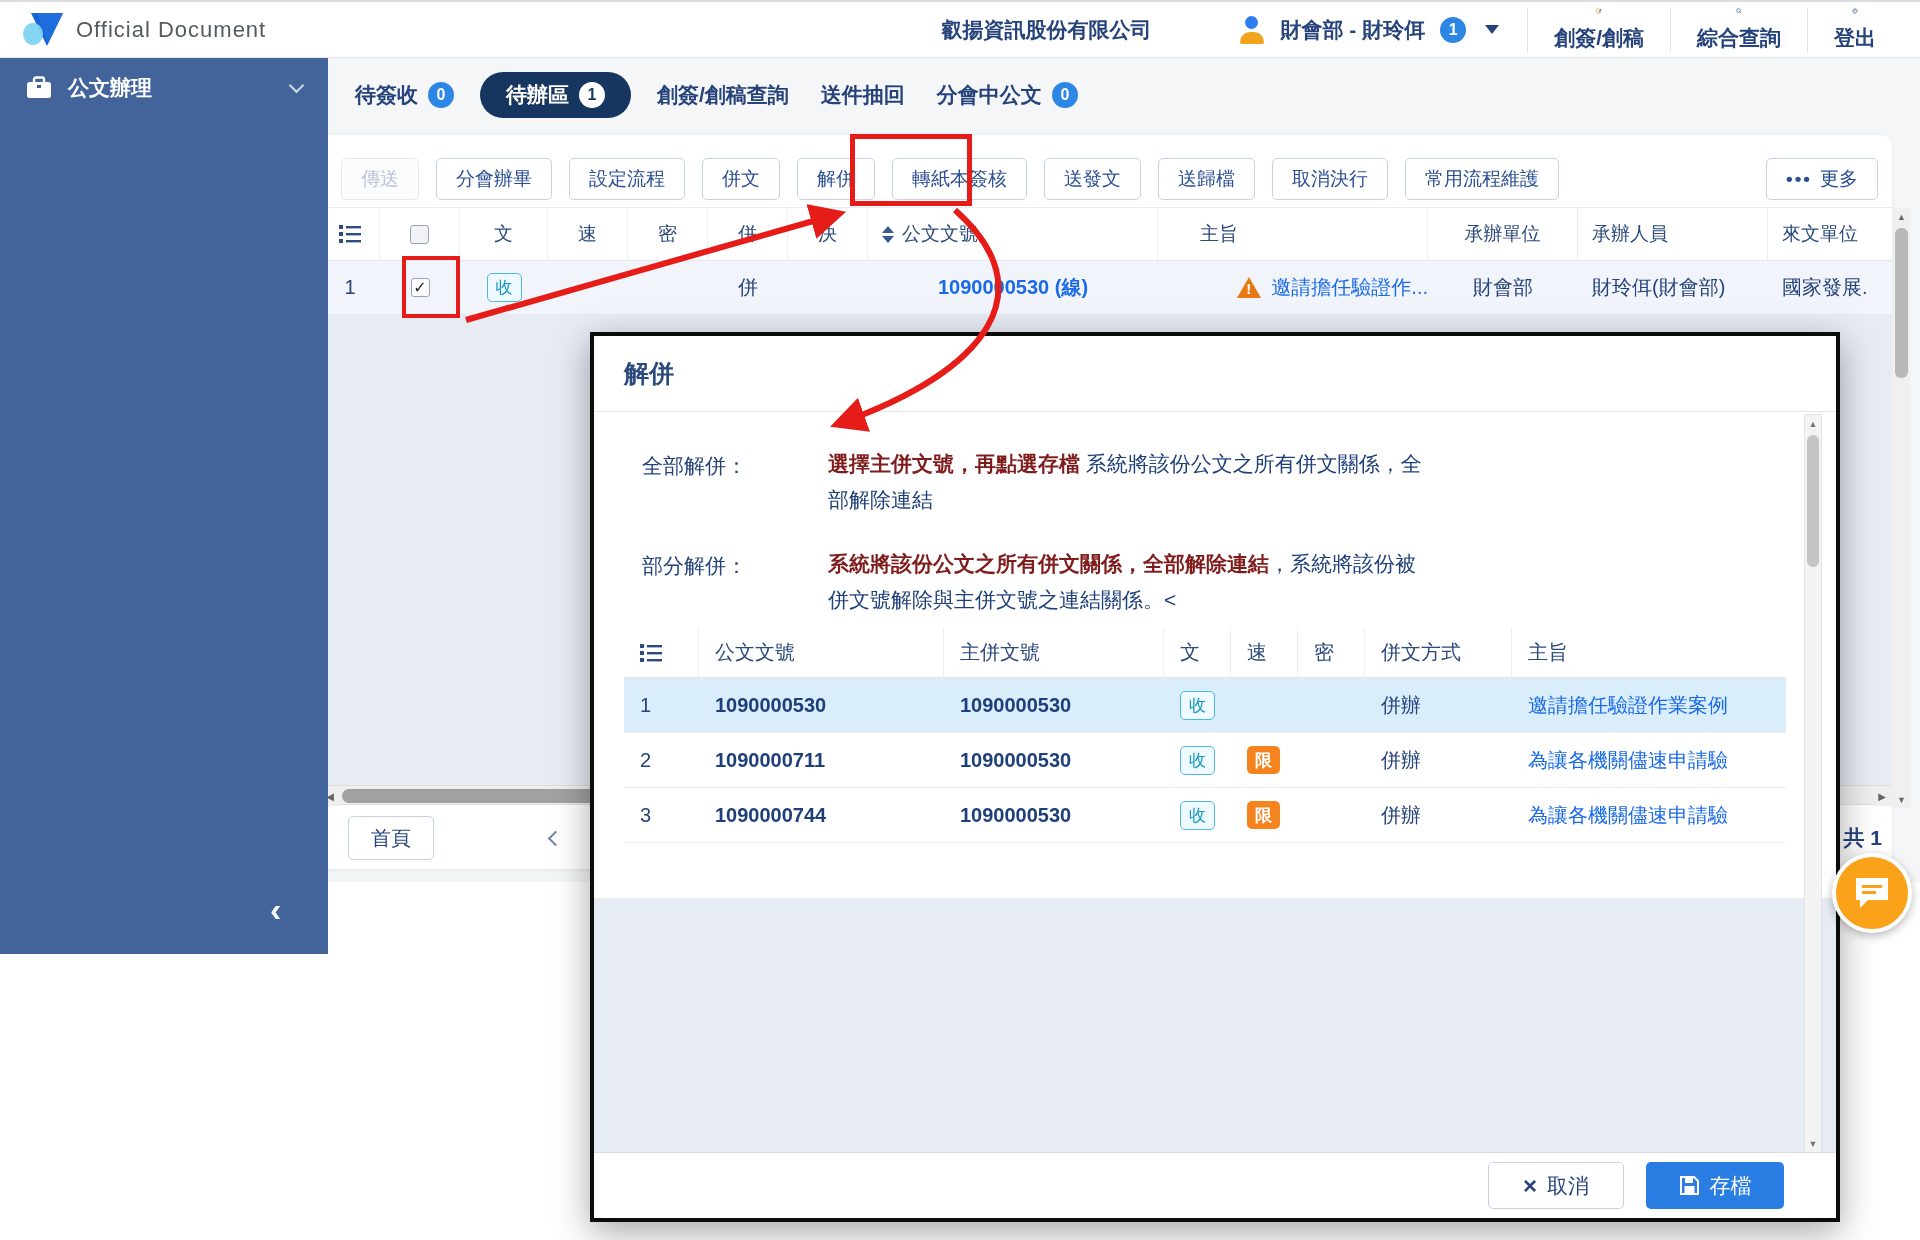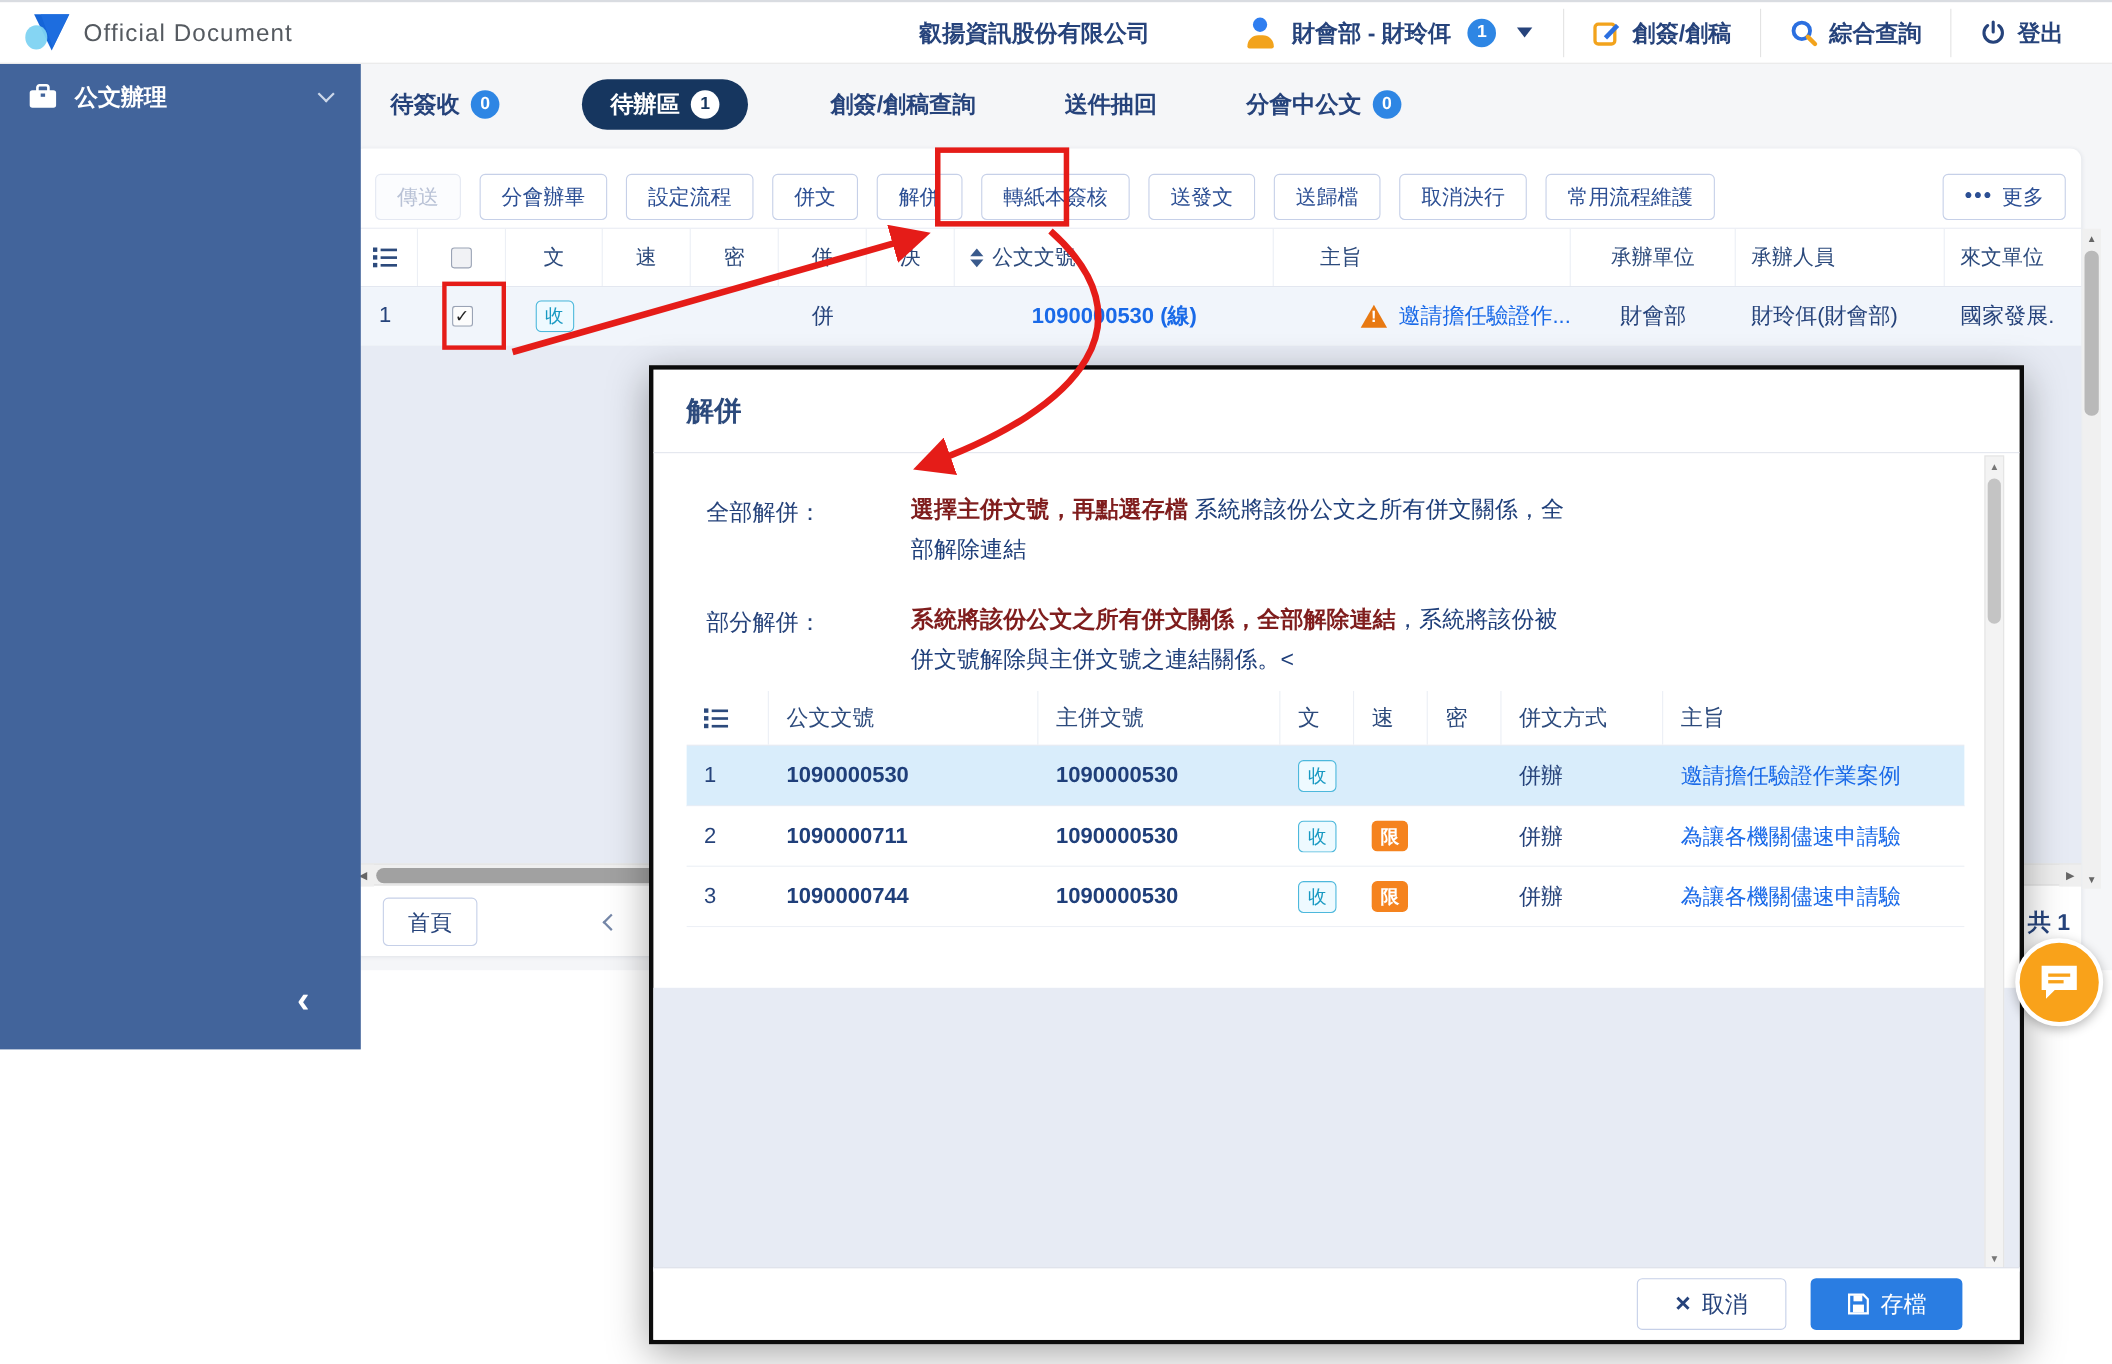--- a/index.html
+++ b/index.html
@@ -20,29 +20,29 @@
   .brand { display:flex; align-items:center; gap:12px; padding-left:22px; }
   .brand-text { font-size:22px; color:#555a60; font-weight:500; letter-spacing:1px; }
   .appbar-right { margin-left:auto; display:flex; align-items:center; height:100%; padding-right:18px; }
   .company { font-size:21px; font-weight:700; color:#26437b; margin-right:60px; }
   .userbox { display:flex; align-items:center; gap:15px; font-size:21px; font-weight:700; color:#26437b; padding:0 28px; }
   .person-icon { width:26px; height:28px; position:relative; display:inline-block; }
   .person-icon .head { position:absolute; left:6px; top:0; width:13px; height:13px; border-radius:50%; background:#2f7ef0; }
   .person-icon .bodyp { position:absolute; left:1px; bottom:0; width:24px; height:12px; border-radius:10px 10px 2px 2px; background:#f2a31c; }
   .count-badge { min-width:26px; height:26px; border-radius:13px; background:#2e86e4; color:#fff; font-size:16px; font-weight:700; display:inline-flex; align-items:center; justify-content:center; padding:0 6px; }
   .caret-down { width:0; height:0; border-left:7px solid transparent; border-right:7px solid transparent; border-top:9px solid #26437b; margin-left:4px; }
-  .appbar-item { display:flex; align-items:center; gap:10px; font-size:21px; font-weight:700; color:#26437b; padding:0 26px; border-left:1px solid #e3e3e3; height:44px; cursor:pointer; }
+  .appbar-item { display:flex; align-items:center; gap:10px; font-size:21px; font-weight:700; color:#26437b; padding:0 26px; border-left:1px solid #e3e3e3; height:44px; cursor:pointer;flex-direction:column; }
   
   .sidebar { position:absolute; left:0; top:58px; width:328px; height:896px; background:#42649b; z-index:5; }
   .side-item { display:flex; align-items:center; gap:16px; height:60px; padding:0 26px; color:#fff; font-size:21px; font-weight:600; cursor:pointer; }
   .chev-down { width:11px; height:11px; border-right:2.5px solid #cdd8ea; border-bottom:2.5px solid #cdd8ea; transform:rotate(45deg); margin-left:auto; margin-top:-6px; }
   .side-collapse { position:absolute; left:270px; bottom:28px; color:#fff; font-size:34px; font-weight:700; cursor:pointer; line-height:1; }
   
   .workspace { position:absolute; left:304px; top:58px; width:1616px; height:824px; background:#f5f6f8; }
-  .tabs { display:flex; align-items:center; gap:69px; padding:14px 0 0 45px; }
+  .tabs { display:flex; align-items:center; gap:20px; padding:14px 0 0 45px; }
   .tab { display:flex; align-items:center; gap:10px; font-size:21px; font-weight:600; color:#26437b; padding:9px 6px; cursor:pointer; }
   .tab.active { background:#16365f; color:#fff; border-radius:26px; padding:9px 26px; }
   .tab.active .count-badge { background:#fff; color:#16365f; }
   
   .card { position:absolute; left:320px; top:135px; width:1572px; height:734px; background:#fff; border-radius:10px; box-shadow:0 1px 4px rgba(40,60,100,.10); }
   .toolbar { position:absolute; left:0; top:0; right:0; height:72px; display:flex; align-items:center; gap:17px; padding:0 14px 0 21px; }
   .tbtn { height:42px; padding:0 19px; background:#fff; border:1px solid #c6d0e8; border-radius:5px; color:#2c4f94; font-size:19px; font-weight:500; display:inline-flex; align-items:center; justify-content:center; white-space:nowrap; cursor:pointer;margin-top:16px; }
   .tbtn.disabled { color:#b9c2d6; border-color:#e4e8f2; background:#fbfcfe; cursor:default; }
   .tbtn.more { margin-left:auto; gap:8px; }
   .dots { letter-spacing:2px; font-weight:700; }

